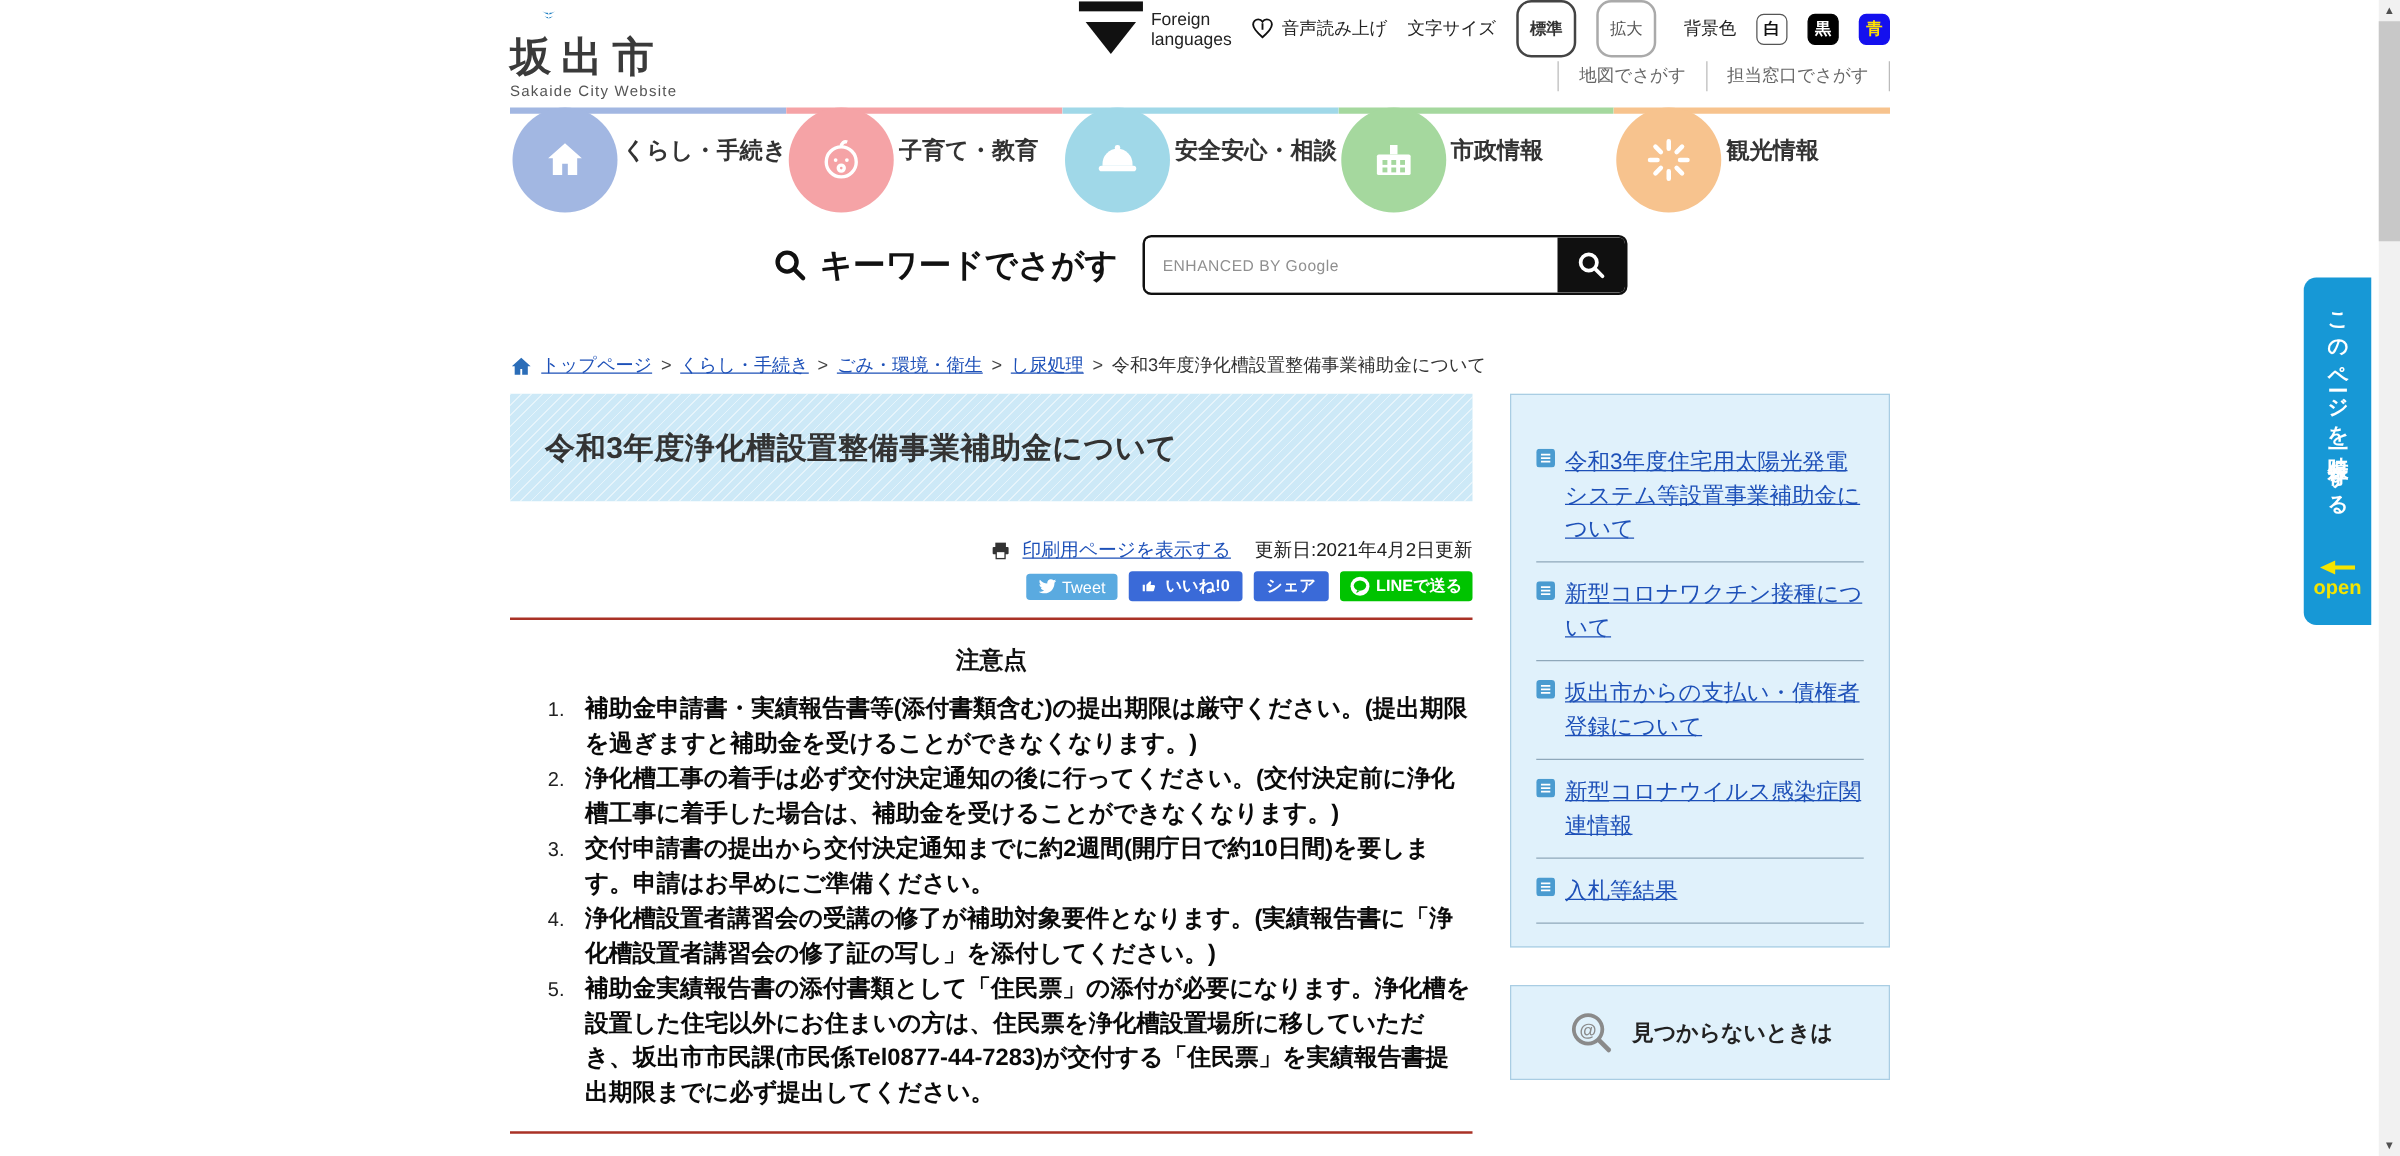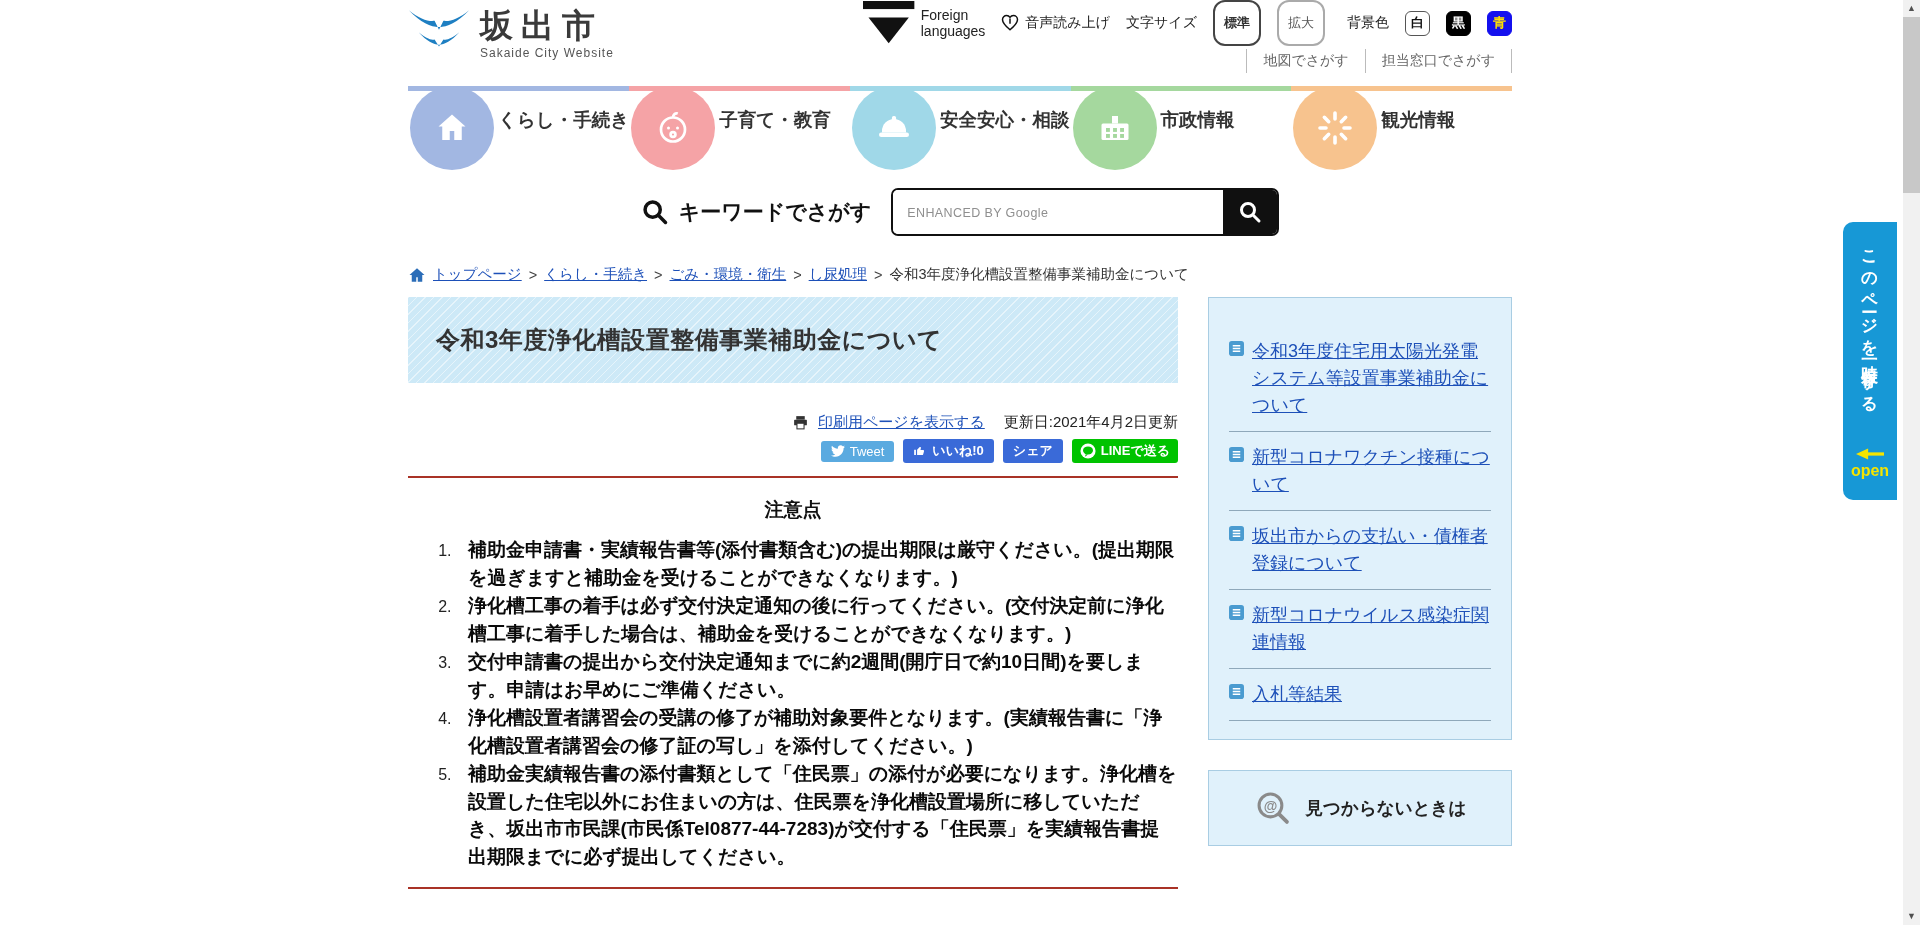--- a/index.html
+++ b/index.html
@@ -2,21 +2,21 @@
 <html lang="ja"><head>
 <meta charset="utf-8">
 <style>
   * { margin:0; padding:0; box-sizing:border-box; }
   html,body { width:1920px; height:925px; overflow:hidden; background:#fff;
               font-family:"Liberation Sans","DejaVu Sans",sans-serif; color:#222; }
   .site { width:1104px; margin:0 auto; position:relative; }
 
   
   .header { display:flex; justify-content:space-between; padding-top:8px; height:80px; }
-  .logo { display:flex; align-items:flex-start; gap:10px; }
+  .logo { display:flex; align-items:flex-start; gap:10px;flex-direction:column; }
   .logo svg { width:62px; height:54px; }
   .logo-text .logo-title { font-size:33px; font-weight:bold; color:#3a3a3a; letter-spacing:8px; line-height:1.1; }
   .logo-text .logo-sub { font-size:12px; color:#555; margin-top:2px; letter-spacing:1px; }
   .utils { display:flex; flex-direction:column; align-items:flex-end; }
   .util-row1 { display:flex; align-items:center; gap:16px; font-size:14px; color:#222; height:30px; }
   .util-item { display:flex; align-items:center; gap:6px; }
   .size-btn { border:2px solid #444; border-radius:12px; padding:12px 9px; font-size:13px; font-weight:bold; color:#333; background:#fff; cursor:pointer; }
   .size-btn.large { border-color:#aaa; color:#555; font-weight:normal; }
   .bg-btn { display:inline-flex; align-items:center; justify-content:center; width:25px; height:25px;
             border-radius:6px; border:1px solid #555; font-size:13px; font-weight:bold; cursor:pointer; }
@@ -27,30 +27,30 @@
   
   .nav { display:flex; margin-top:6px; height:66px; }
   .nav-item { flex:1; position:relative; border-top:5px solid #ccc; background:#fff; cursor:pointer; }
   .nav-circle { position:absolute; left:2px; top:-5px; width:84px; height:84px; border-radius:50%;
                 display:flex; align-items:center; justify-content:center; }
   .nav-circle svg { width:36px; height:36px; }
   .nav-label { display:block; margin-left:90px; line-height:58px; font-size:18.5px; font-weight:bold; color:#333; white-space:nowrap; }
 
   
   .search-row { margin-top:34px; display:flex; justify-content:center; align-items:center; gap:20px; height:52px; }
-  .search-label { display:flex; align-items:center; gap:10px; font-size:21px; font-weight:bold; color:#111; }
+  .search-label { display:flex; align-items:center; gap:10px; font-size:26px; font-weight:bold; color:#111; }
   .search-label svg { width:28px; height:28px; }
   .search-box { display:flex; border:2px solid #101010; border-radius:7px; overflow:hidden; height:48px; width:388px; background:#fff; }
   .search-box input { flex:1; border:none; outline:none; padding:0 14px; font-size:14px; }
   .search-box input::placeholder { color:#8f8f8f; font-size:12.5px; letter-spacing:.4px; }
   .search-btn { width:54px; background:#101010; border:none; display:flex; align-items:center; justify-content:center; cursor:pointer; }
   .search-btn svg { width:24px; height:24px; }
 
   
-  .breadcrumb { margin-top:27px; display:flex; align-items:center; flex-wrap:wrap; font-size:14.5px; gap:7px; }
+  .breadcrumb { margin-top:45px; display:flex; align-items:center; flex-wrap:wrap; font-size:14.5px; gap:7px; }
   .breadcrumb svg { width:18px; height:18px; }
   .breadcrumb a { color:#1d50b8; }
   .bc-sep { color:#444; }
   .bc-current { color:#333; }
 
   
   .cols { display:flex; gap:30px; margin-top:13px; align-items:flex-start; }
   .main-col { width:770px; }
   .side-col { width:304px; }
 

